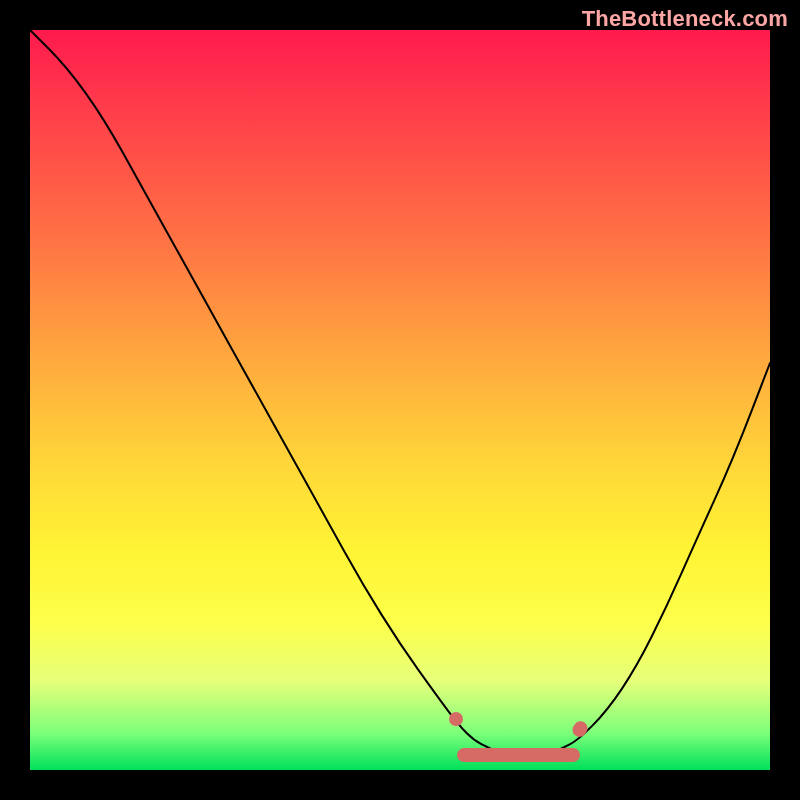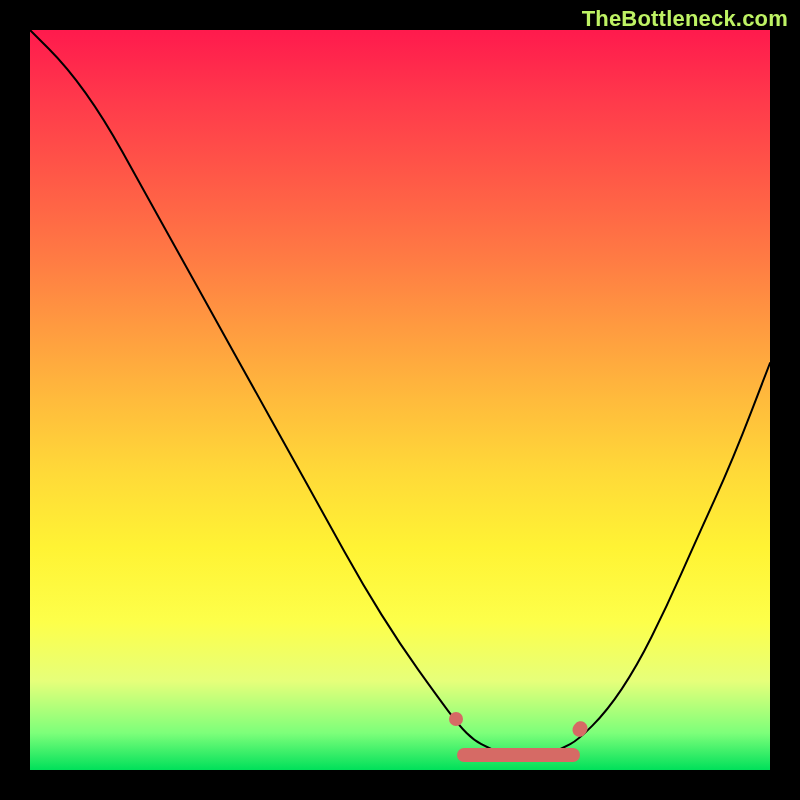--- a/index.html
+++ b/index.html
@@ -30,21 +30,21 @@
       #7dff7a 95%,
       #00e05a 100%);
   }
   .watermark {
     position: absolute;
     top: 6px;
     right: 12px;
     font-family: Arial, Helvetica, sans-serif;
     font-size: 22px;
     font-weight: 600;
-    color: #bef264;
+    color: #fca5a5;
     letter-spacing: 0.2px;
   }
   svg.curve {
     position: absolute;
     left: 0; top: 0;
     width: 740px; height: 740px;
     pointer-events: none;
   }
   .marker-seg {
     position: absolute;

